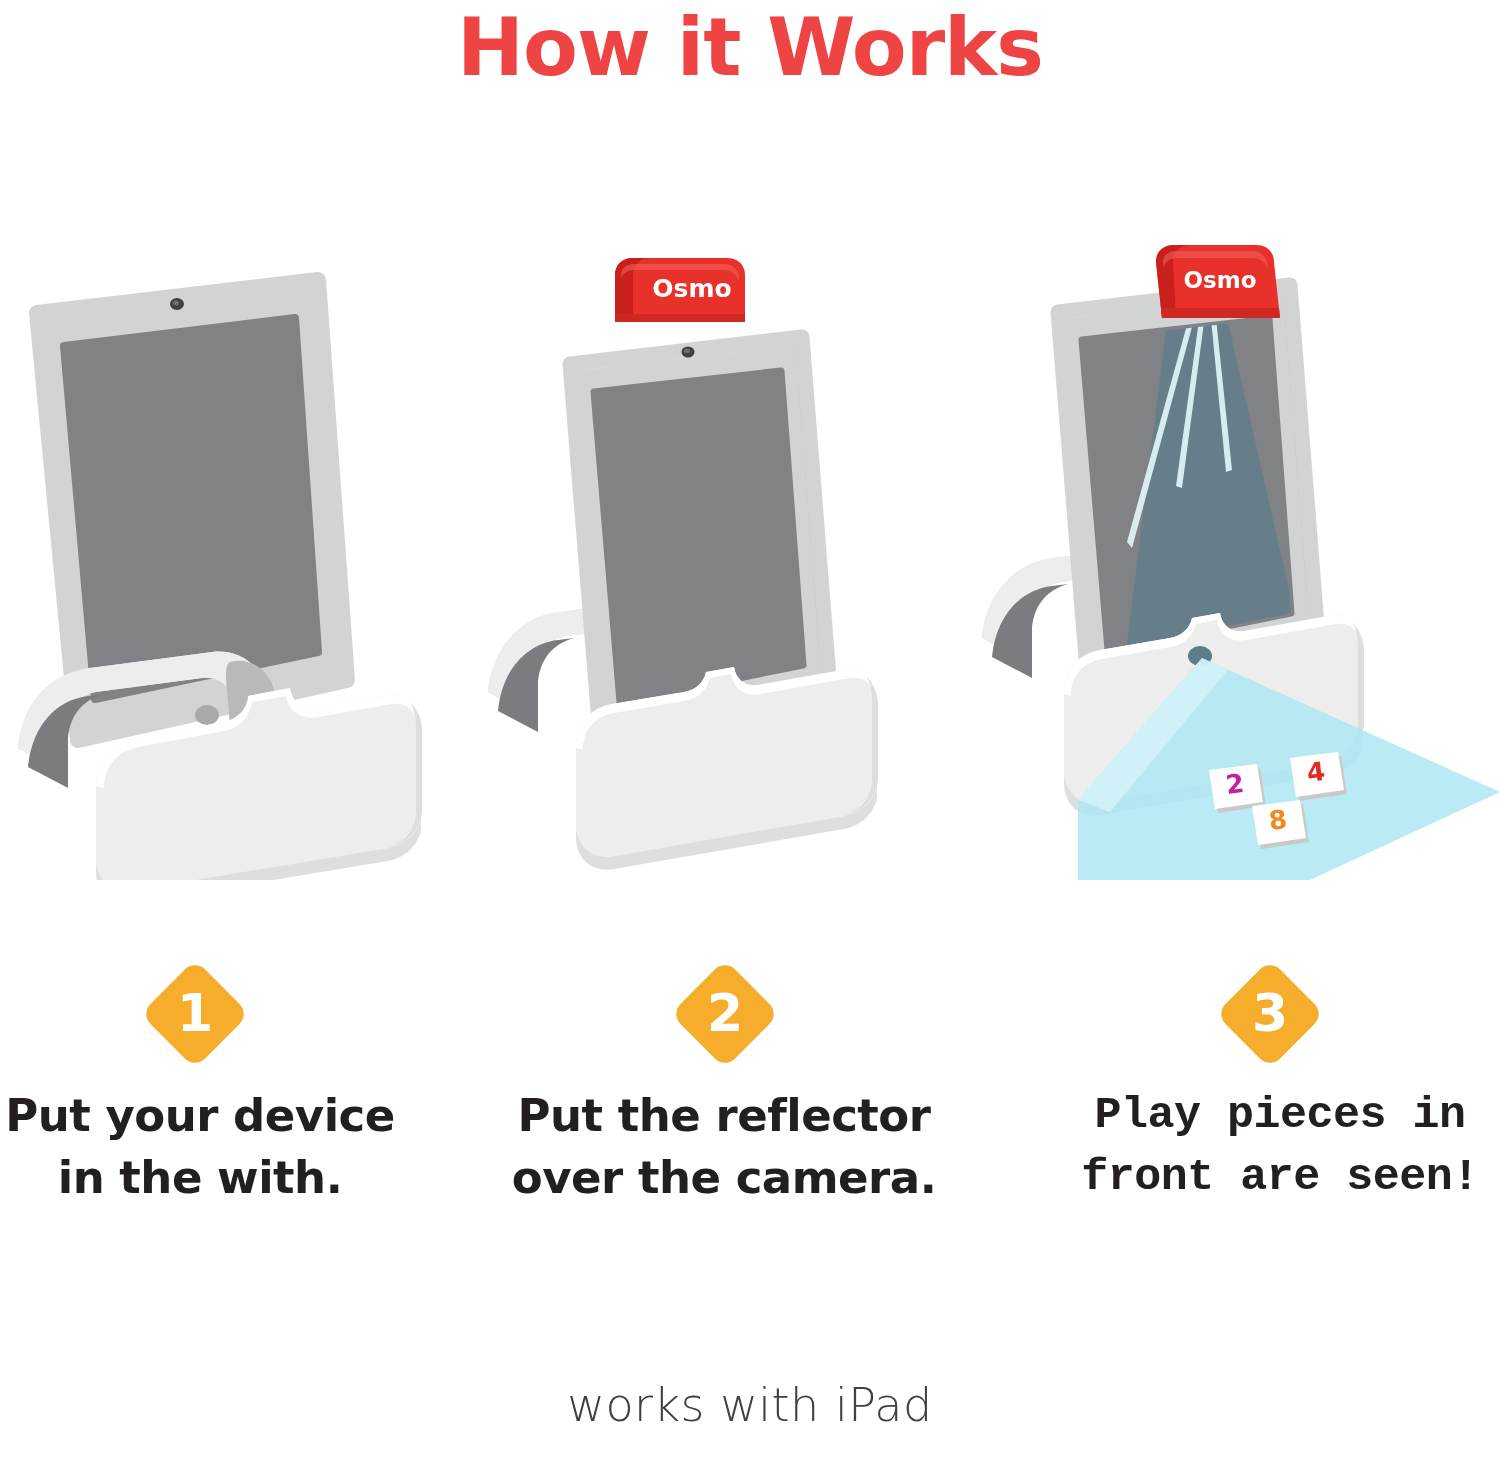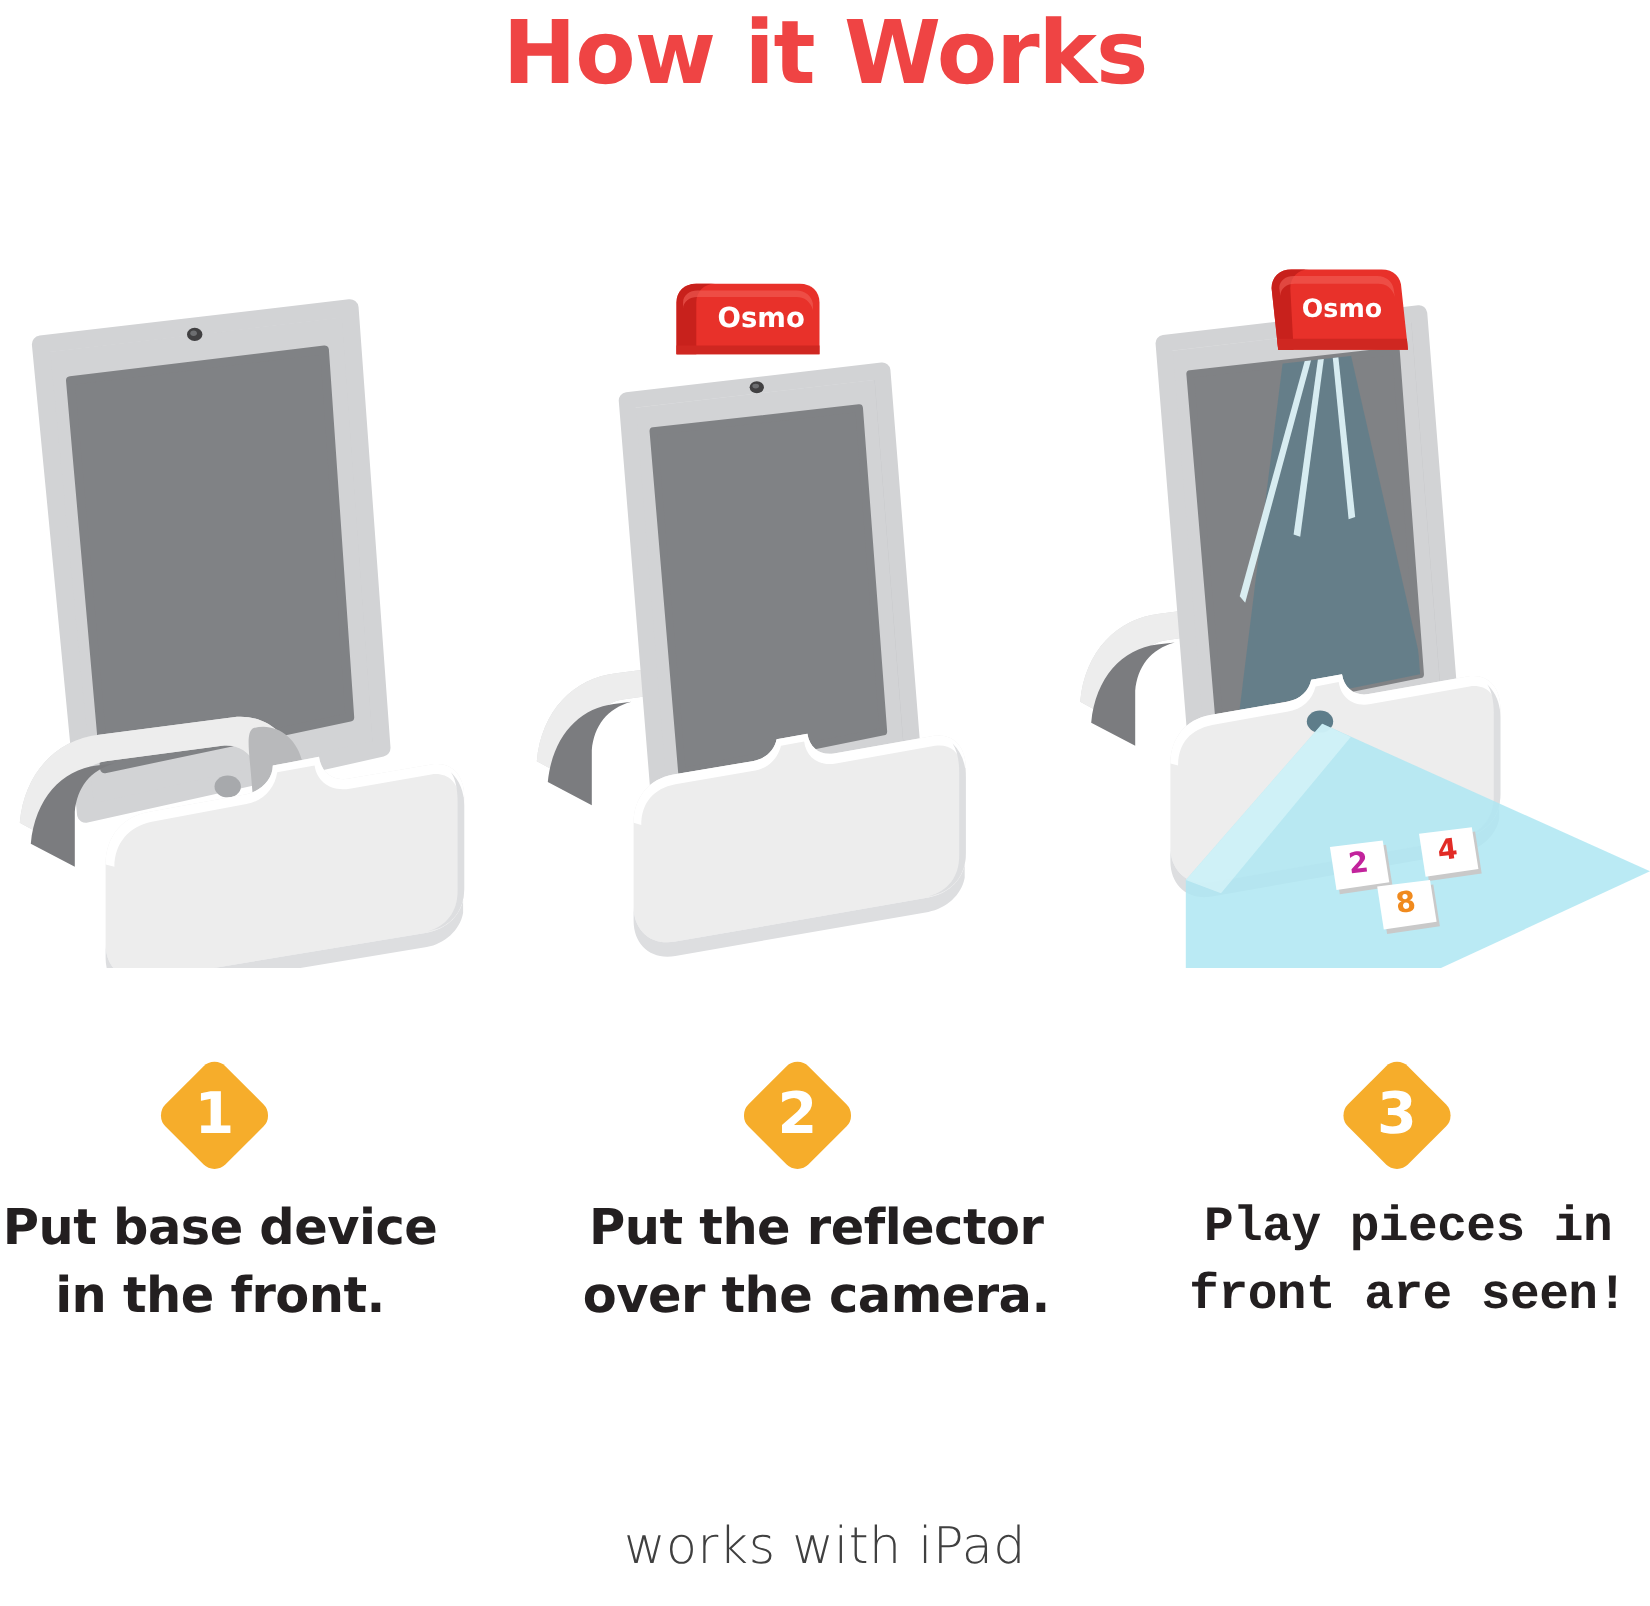--- a/index.html
+++ b/index.html
@@ -110,21 +110,21 @@
     top: 0;
     text-align: center;
     font-family: "DejaVu Sans", sans-serif;
     font-weight: bold;
     font-size: 45px;
     line-height: 62px;
     color: #231F20;
     letter-spacing: -0.5px;
   }
   .caption-1 { left: 0px;    width: 400px; }
-  .caption-2 { left: 502px;  width: 480px; }
+  .caption-2 { left: 484px;  width: 480px; }
   .caption-3 { left: 1060px; width: 440px; font-family: Liberation Mono, monospace; }
 
   
   .footer {
     position: absolute;
     top: 1378px;
     left: 0;
     width: 1500px;
     text-align: center;
     font-family: "DejaVu Sans", sans-serif;
@@ -304,22 +304,22 @@
       <div class="badge-num">2</div>
     </div>
     <div class="badge badge-3">
       <div class="badge-shape"></div>
       <div class="badge-num">3</div>
     </div>
   </div>
 
   <div class="captions">
     <div class="caption caption-1">
-      <div>Put base device</div>
-      <div>in the front.</div>
+      <div>Put your device</div>
+      <div>in the with.</div>
     </div>
     <div class="caption caption-2">
       <div>Put the reflector</div>
       <div>over the camera.</div>
     </div>
     <div class="caption caption-3">
       <div>Play pieces in</div>
       <div>front are seen!</div>
     </div>
   </div>

